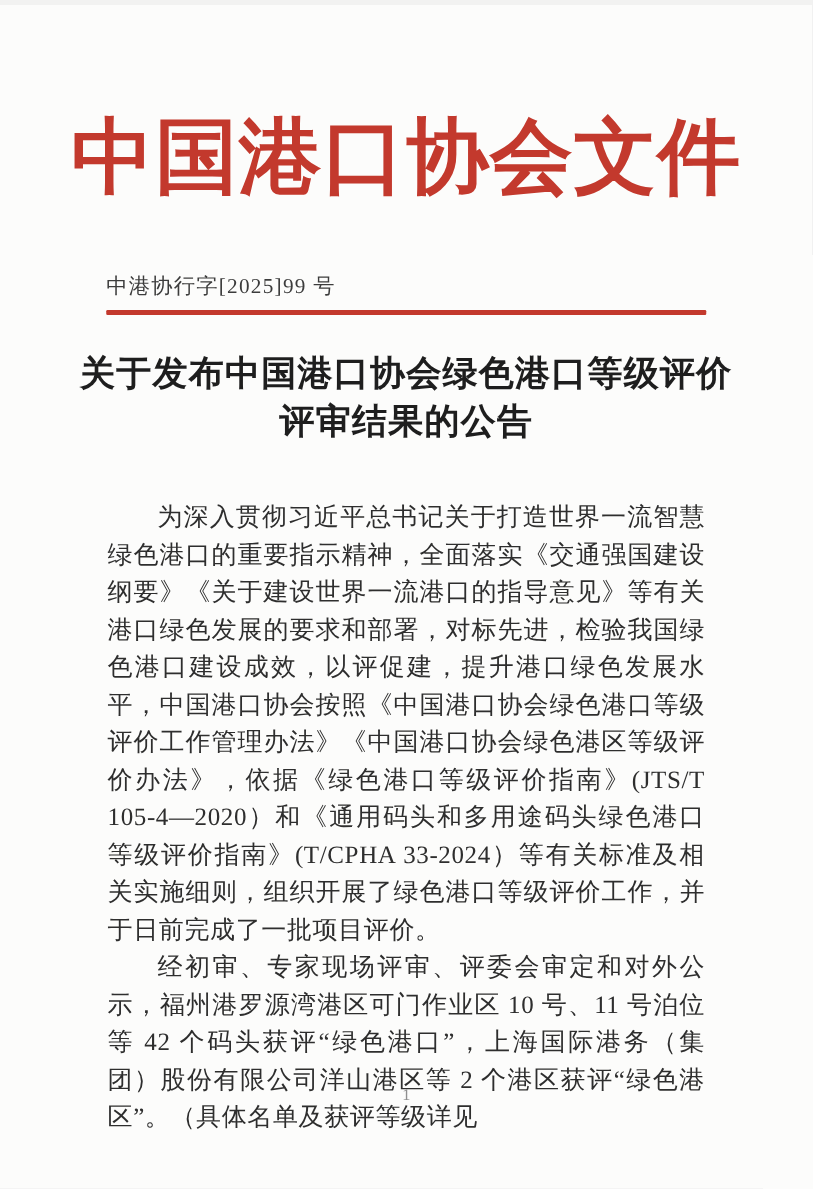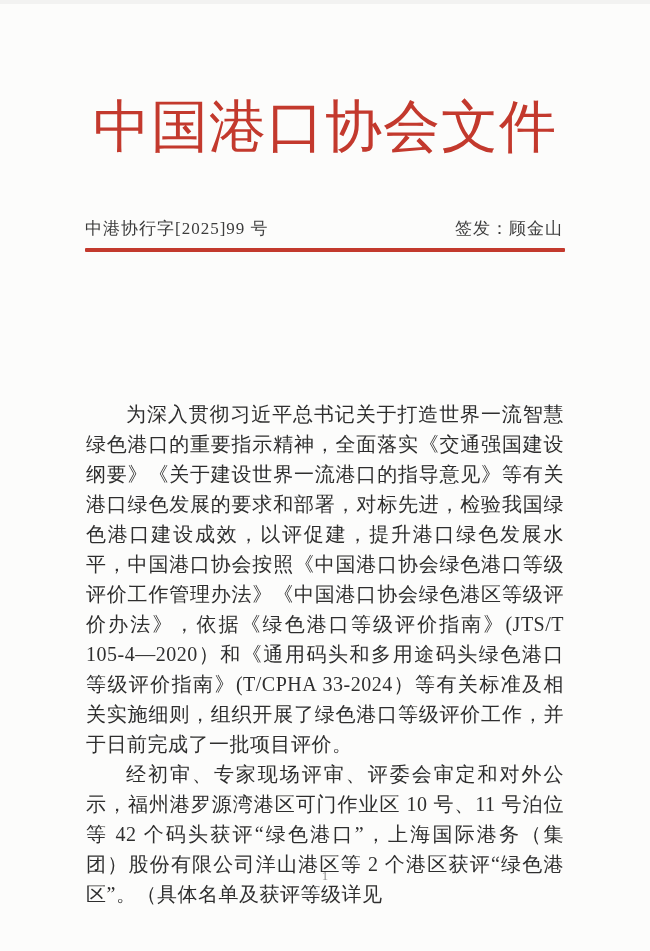--- a/index.html
+++ b/index.html
@@ -24,23 +24,23 @@
     position: absolute;
     top: 0; left: 0; right: 0;
     height: 4px;
     background: #f2f2f1;
   }
   .header-title {
     position: absolute;
     top: 88px;
     left: 0; right: 0;
     text-align: center;
-    font-size: 57px;
+    font-size: 66px;
     line-height: 78px;
-    font-weight: 400;
+    font-weight: 700;
     letter-spacing: 1px;
     color: var(--accent-red);
     white-space: nowrap;
   }
   .doc-row {
     position: absolute;
     top: 217px;
     left: 85px;
     width: 480px;
     height: 24px;
@@ -106,25 +106,28 @@
 <body>
 
 <div class="paper">
 
   <div class="scan-edge"></div>
 
   <div class="header-title">中国港口协会文件</div>
 
   <div class="doc-row">
     <div class="doc-number">中港协行字[2025]99 号</div>
-    <div class="issuer">签发：顾金山</div>
   </div>
 
   <div class="red-line"></div>
 
+  <div class="title-block">
+    <div>关于发布中国港口协会绿色港口等级评价</div>
+    <div>评审结果的公告</div>
+  </div>
 
   <div class="body-block">
     <p>为深入贯彻习近平总书记关于打造世界一流智慧绿色港口的重要指示精神，全面落实《交通强国建设纲要》《关于建设世界一流港口的指导意见》等有关港口绿色发展的要求和部署，对标先进，检验我国绿色港口建设成效，以评促建，提升港口绿色发展水平，中国港口协会按照《中国港口协会绿色港口等级评价工作管理办法》《中国港口协会绿色港区等级评价办法》，依据《绿色港口等级评价指南》(JTS/T 105-4—2020）和《通用码头和多用途码头绿色港口等级评价指南》(T/CPHA 33-2024）等有关标准及相关实施细则，组织开展了绿色港口等级评价工作，并于日前完成了一批项目评价。</p>
     <p>经初审、专家现场评审、评委会审定和对外公示，福州港罗源湾港区可门作业区 10 号、11 号泊位等 42 个码头获评“绿色港口”，上海国际港务（集团）股份有限公司洋山港区等 2 个港区获评“绿色港区”。（具体名单及获评等级详见</p>
   </div>
 
   <div class="page-number">1</div>
 
 </div>
 

